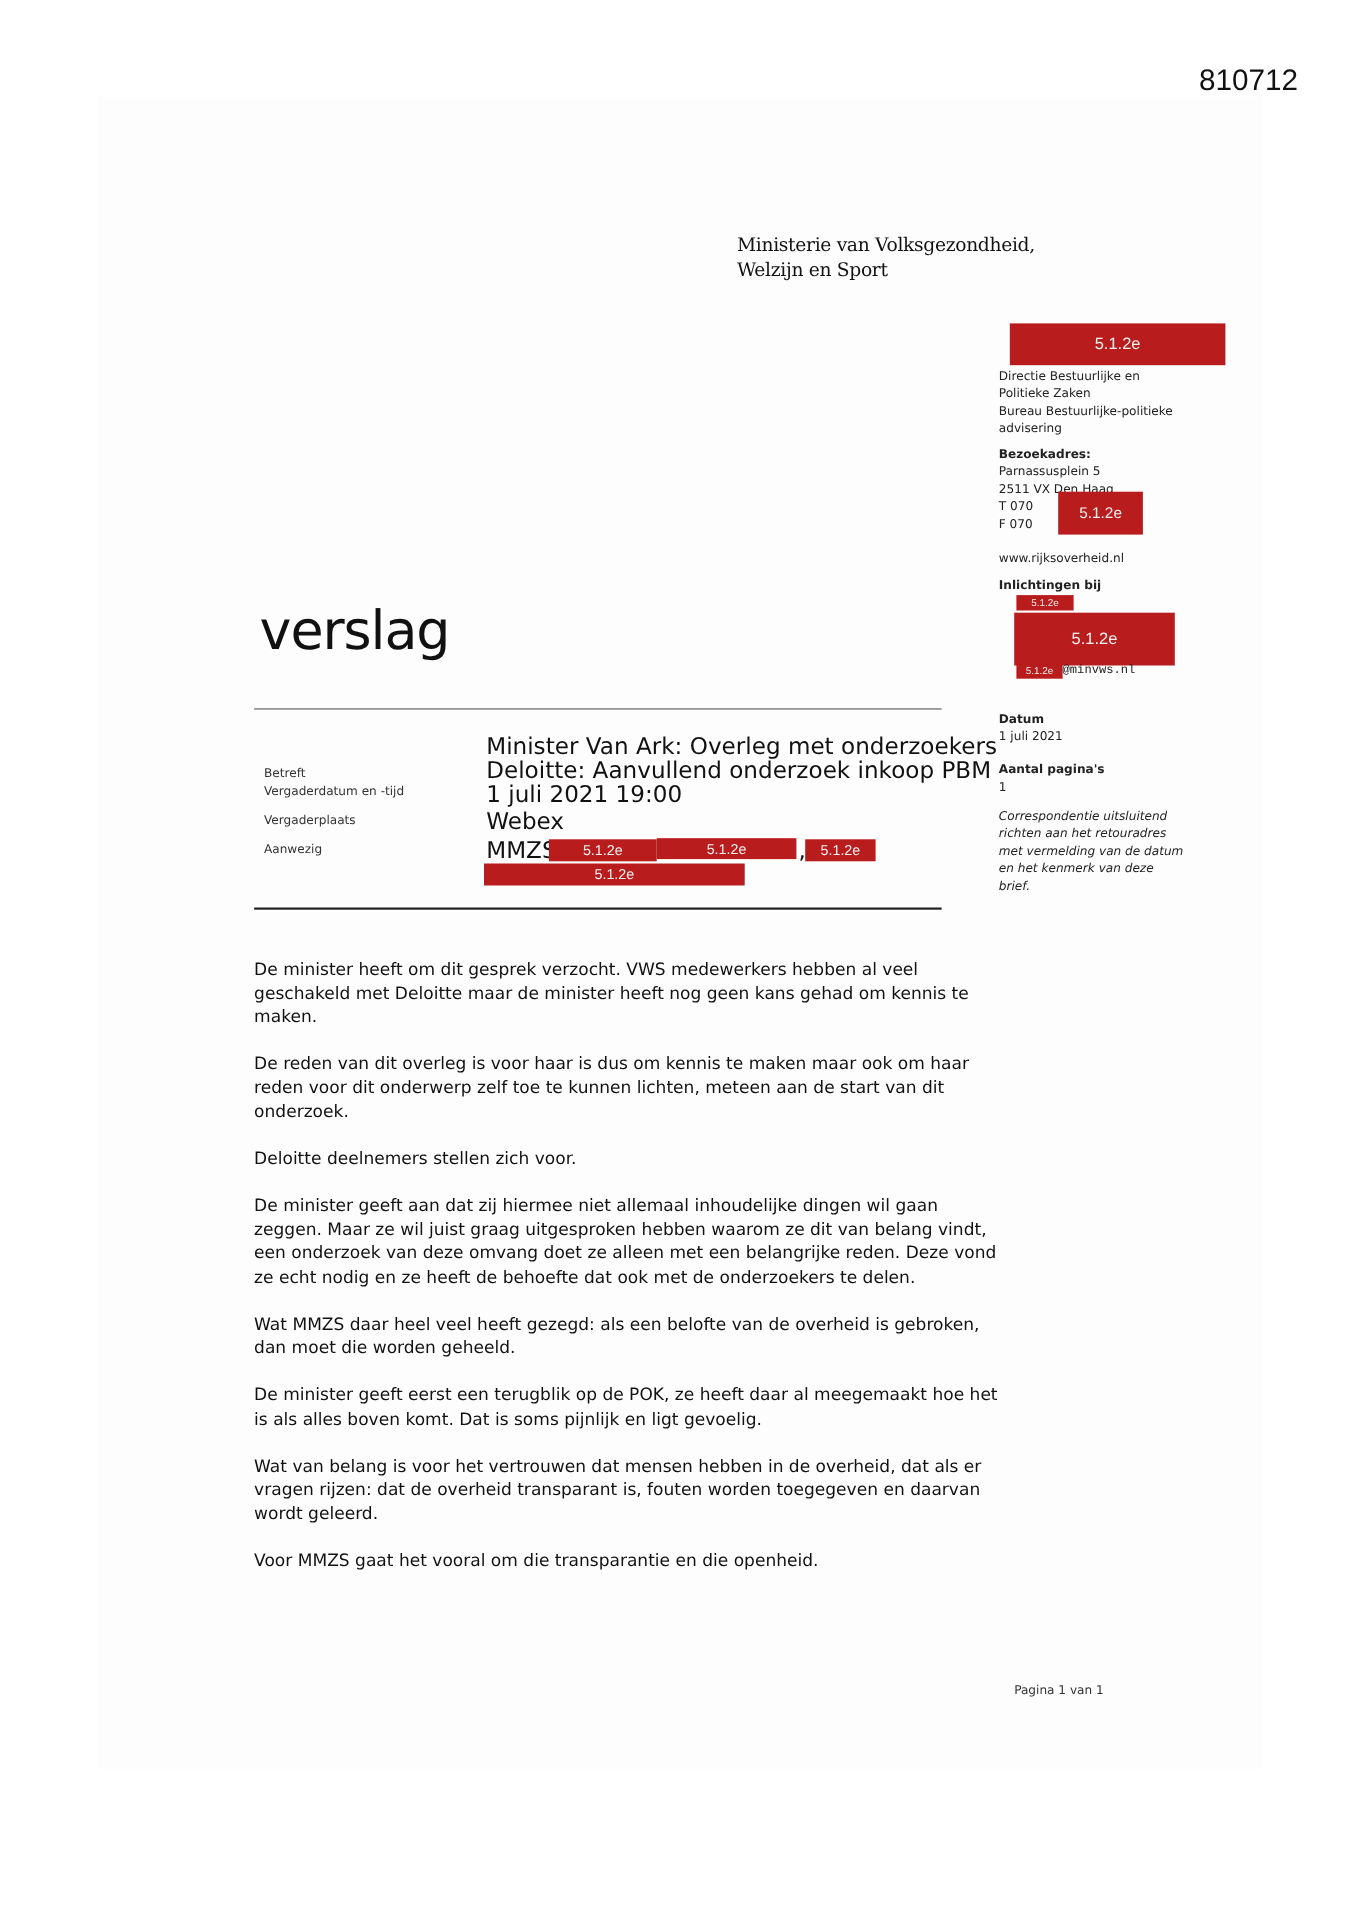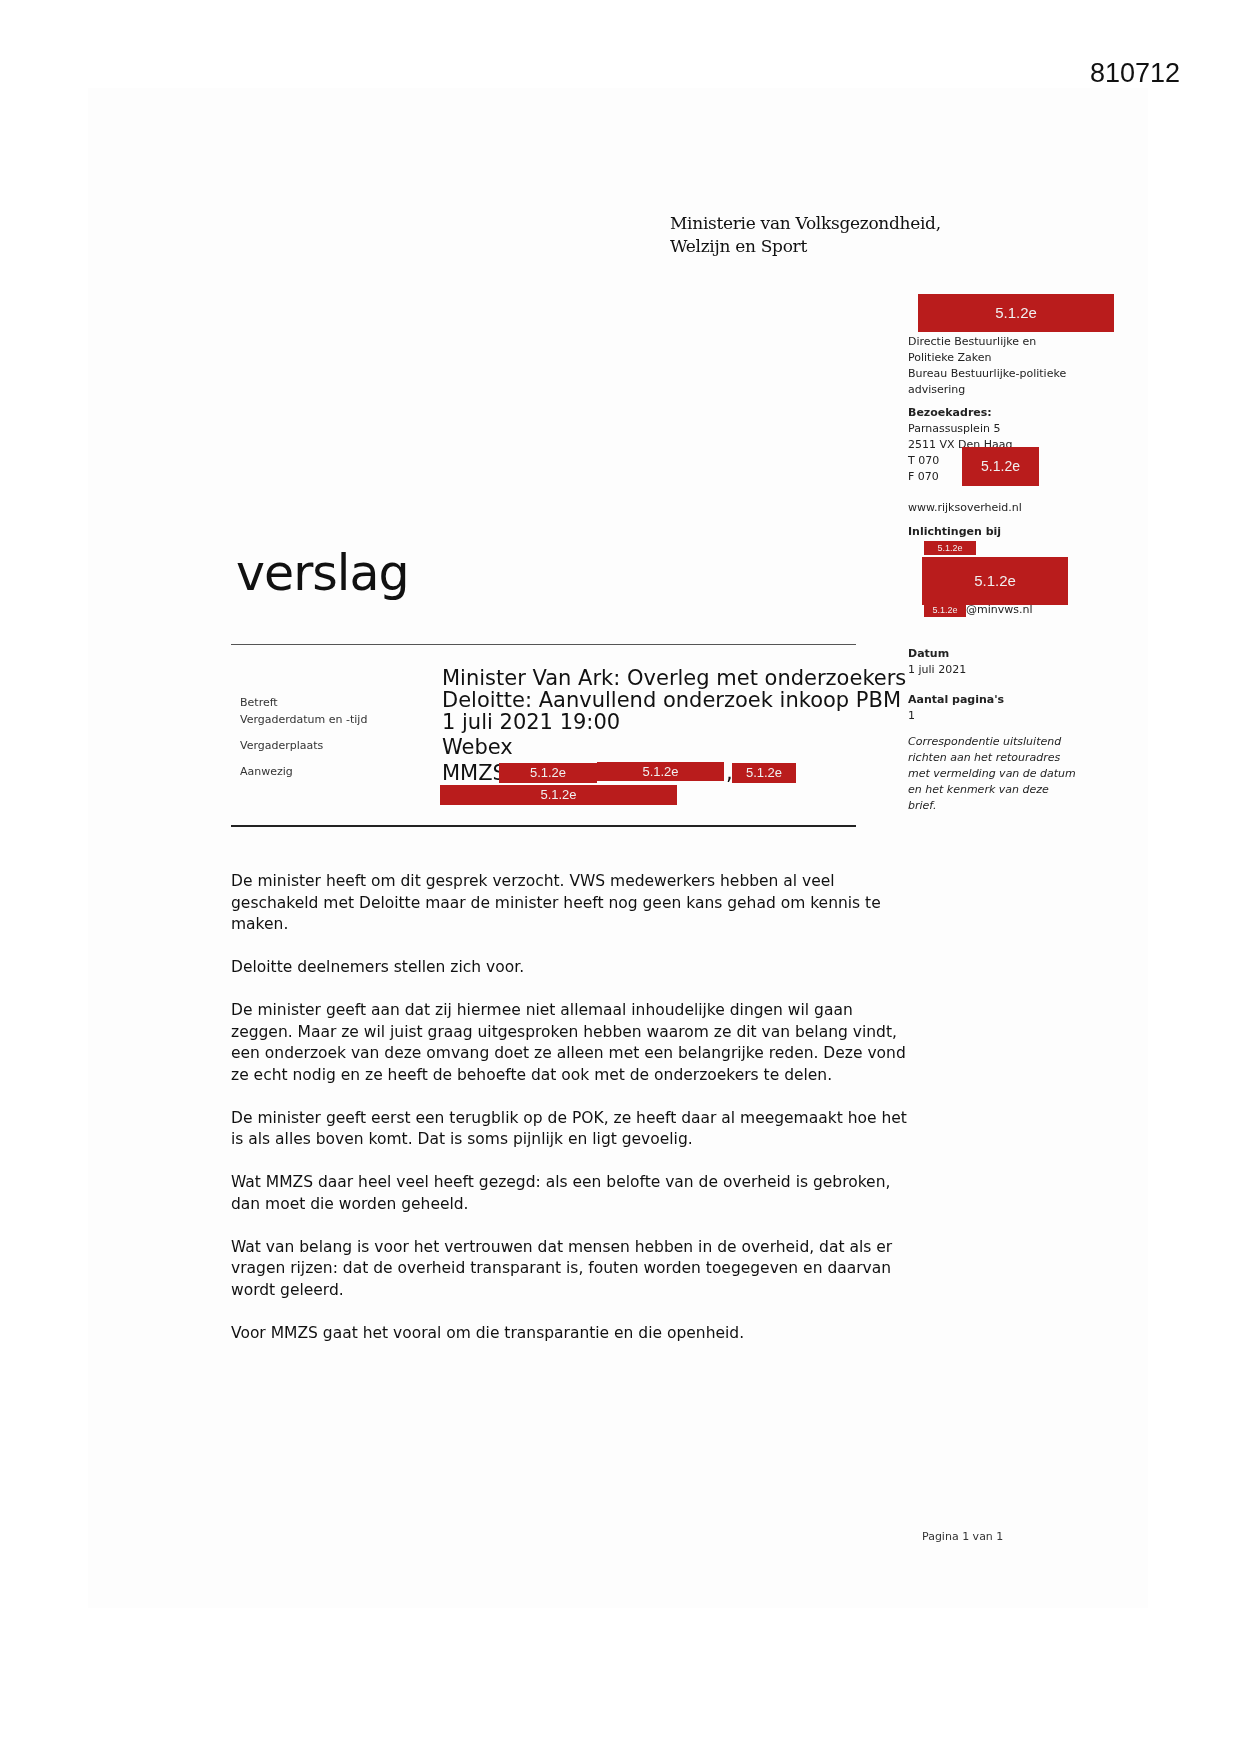--- a/index.html
+++ b/index.html
@@ -58,21 +58,21 @@
   <div>F  070</div>
 </div>
 <div class="redact" style="left:962px;top:447px;width:77px;height:39px;line-height:39px;font-size:14px;">5.1.2e</div>
 
 <div class="side" style="top:500px;">www.rijksoverheid.nl</div>
 
 <div class="side" style="top:524px;"><b>Inlichtingen bij</b></div>
 <div class="redact" style="left:924px;top:541px;width:52px;height:14px;line-height:14px;font-size:9px;">5.1.2e</div>
 <div class="redact" style="left:922px;top:557px;width:146px;height:48px;line-height:48px;font-size:15px;">5.1.2e</div>
 <div class="redact" style="left:924px;top:604px;width:42px;height:13px;line-height:13px;font-size:9px;">5.1.2e</div>
-<div class="side" style="left:966px;top:602px;">@minvws.nl</div>
+<div class="side" style="left:966px;top:602px;font-family:Liberation Mono, monospace;">@minvws.nl</div>
 
 <div class="side" style="top:646px;">
   <div><b>Datum</b></div>
   <div>1 juli 2021</div>
 </div>
 
 <div class="side" style="top:692px;">
   <div><b>Aantal pagina's</b></div>
   <div>1</div>
 </div>
@@ -106,21 +106,22 @@
 <div class="redact" style="left:499px;top:763px;width:98px;height:20px;line-height:20px;font-size:13px;">5.1.2e</div>
 <div class="redact" style="left:597px;top:762px;width:127px;height:19px;line-height:19px;font-size:13px;">5.1.2e</div>
 <div class="meta-value" style="left:726px;top:762px;">,</div>
 <div class="redact" style="left:732px;top:763px;width:64px;height:20px;line-height:20px;font-size:13px;">5.1.2e</div>
 <div class="redact" style="left:440px;top:785px;width:237px;height:20px;line-height:20px;font-size:13px;">5.1.2e</div>
 
 <div class="rule-thick"></div>
 
 <div class="body-text" style="top:871px;">
   <p>De minister heeft om dit gesprek verzocht. VWS medewerkers hebben al veel geschakeld met Deloitte maar de minister heeft nog geen kans gehad om kennis te maken.</p>
+  <p>De reden van dit overleg is voor haar is dus om kennis te maken maar ook om haar reden voor dit onderwerp zelf toe te kunnen lichten, meteen aan de start van dit onderzoek.</p>
   <p>Deloitte deelnemers stellen zich voor.</p>
   <p>De minister geeft aan dat zij hiermee niet allemaal inhoudelijke dingen wil gaan zeggen. Maar ze wil juist graag uitgesproken hebben waarom ze dit van belang vindt, een onderzoek van deze omvang doet ze alleen met een belangrijke reden. Deze vond ze echt nodig en ze heeft de behoefte dat ook met de onderzoekers te delen.</p>
+  <p>Wat MMZS daar heel veel heeft gezegd: als een belofte van de overheid is gebroken, dan moet die worden geheeld.</p>
   <p>De minister geeft eerst een terugblik op de POK, ze heeft daar al meegemaakt hoe het is als alles boven komt. Dat is soms pijnlijk en ligt gevoelig.</p>
-  <p>Wat MMZS daar heel veel heeft gezegd: als een belofte van de overheid is gebroken, dan moet die worden geheeld.</p>
   <p>Wat van belang is voor het vertrouwen dat mensen hebben in de overheid, dat als er vragen rijzen: dat de overheid transparant is, fouten worden toegegeven en daarvan wordt geleerd.</p>
   <p>Voor MMZS gaat het vooral om die transparantie en die openheid.</p>
 </div>
 
 <div class="page-footer">Pagina 1 van 1</div>
 
 </body></html>

